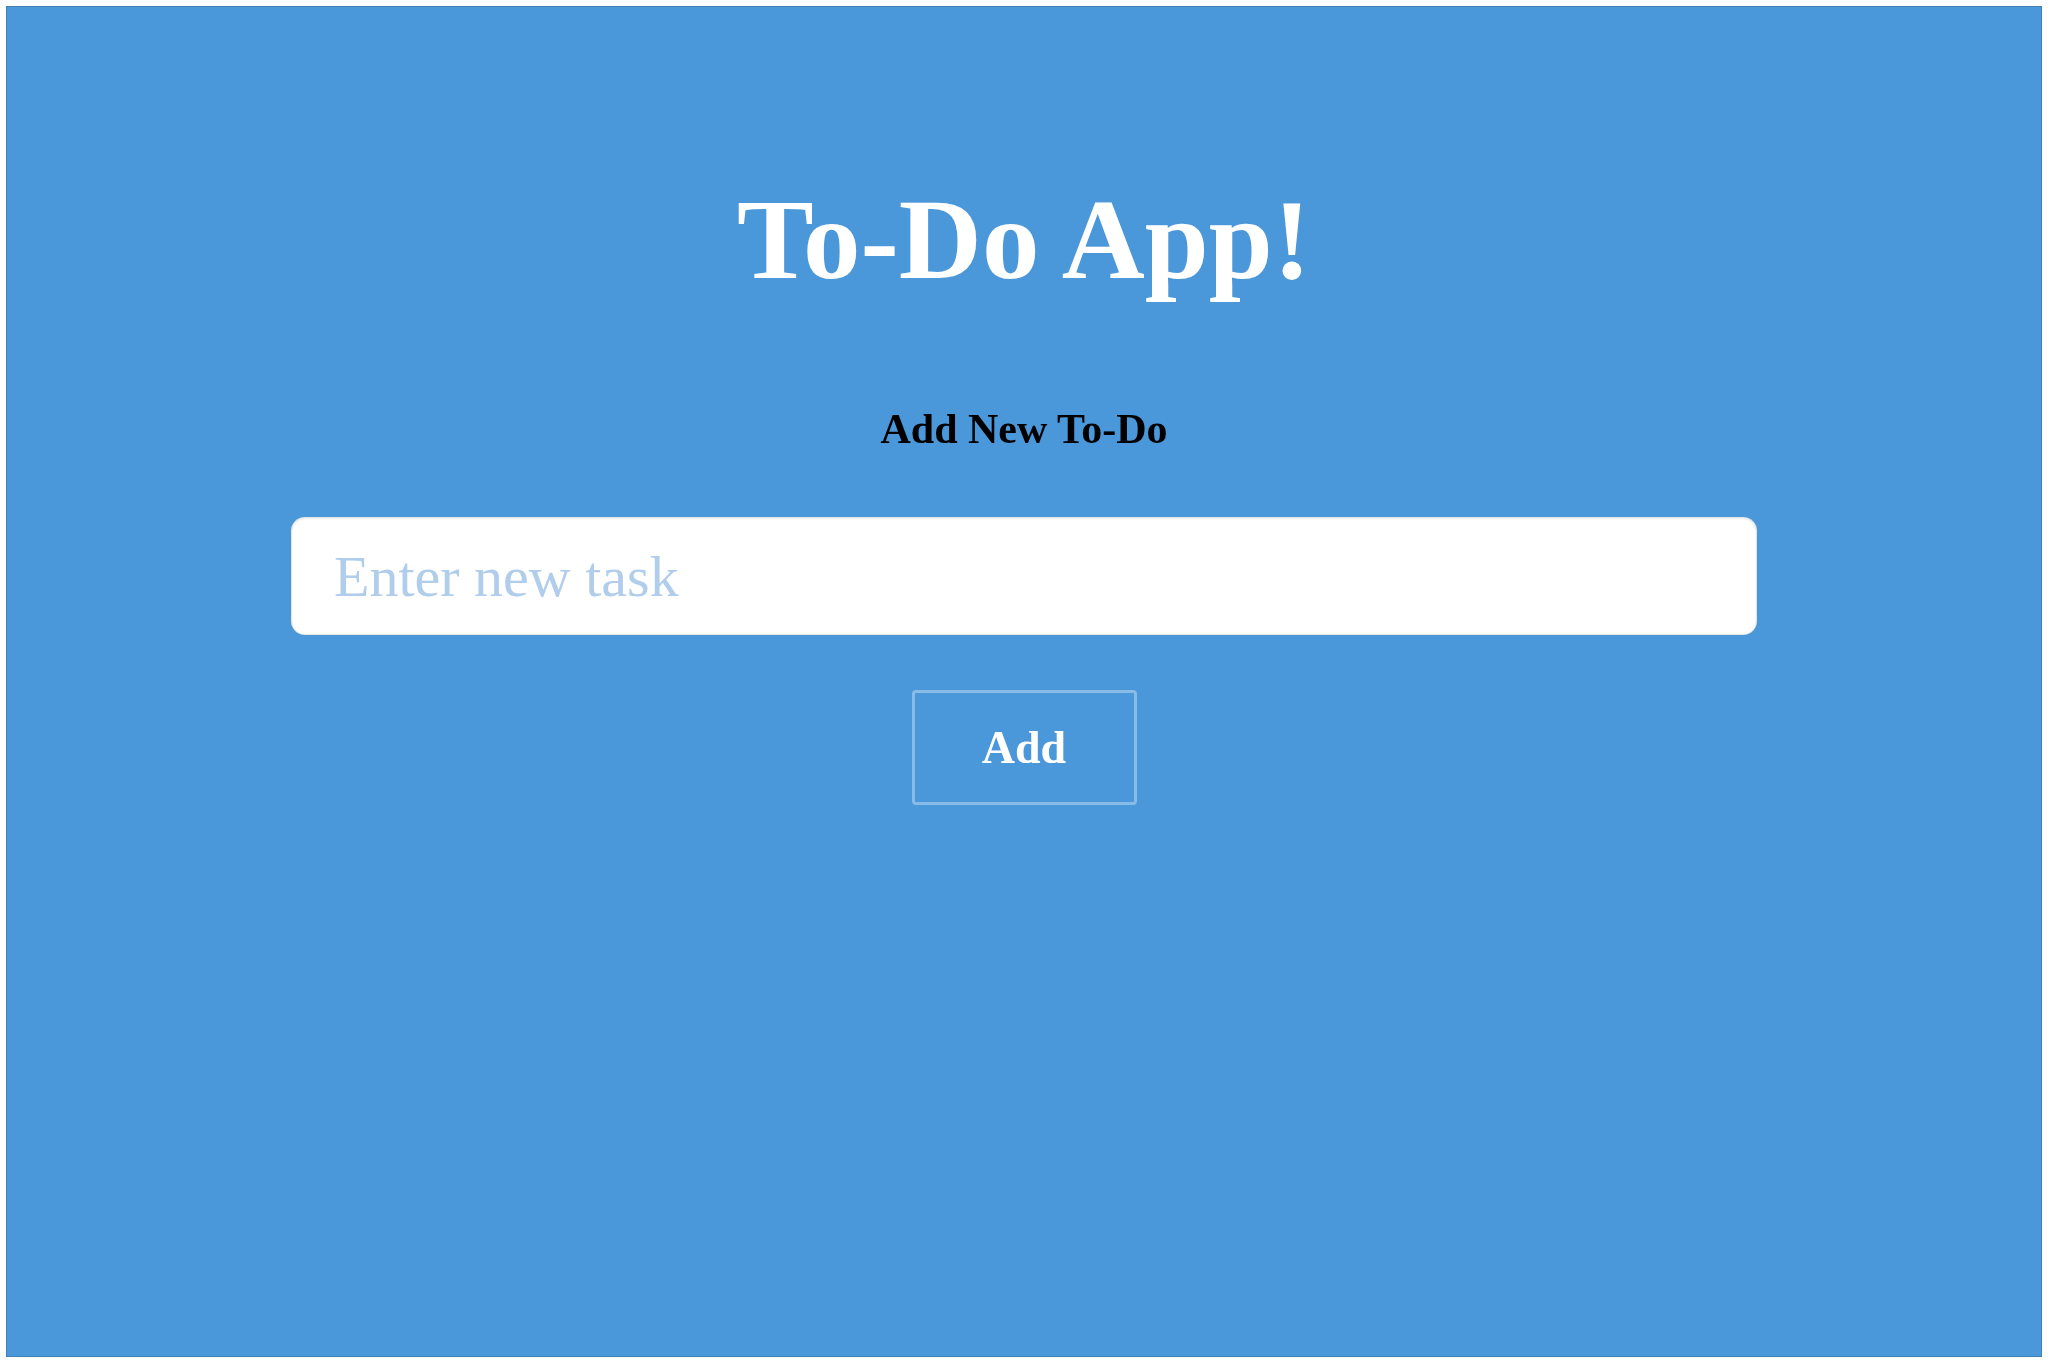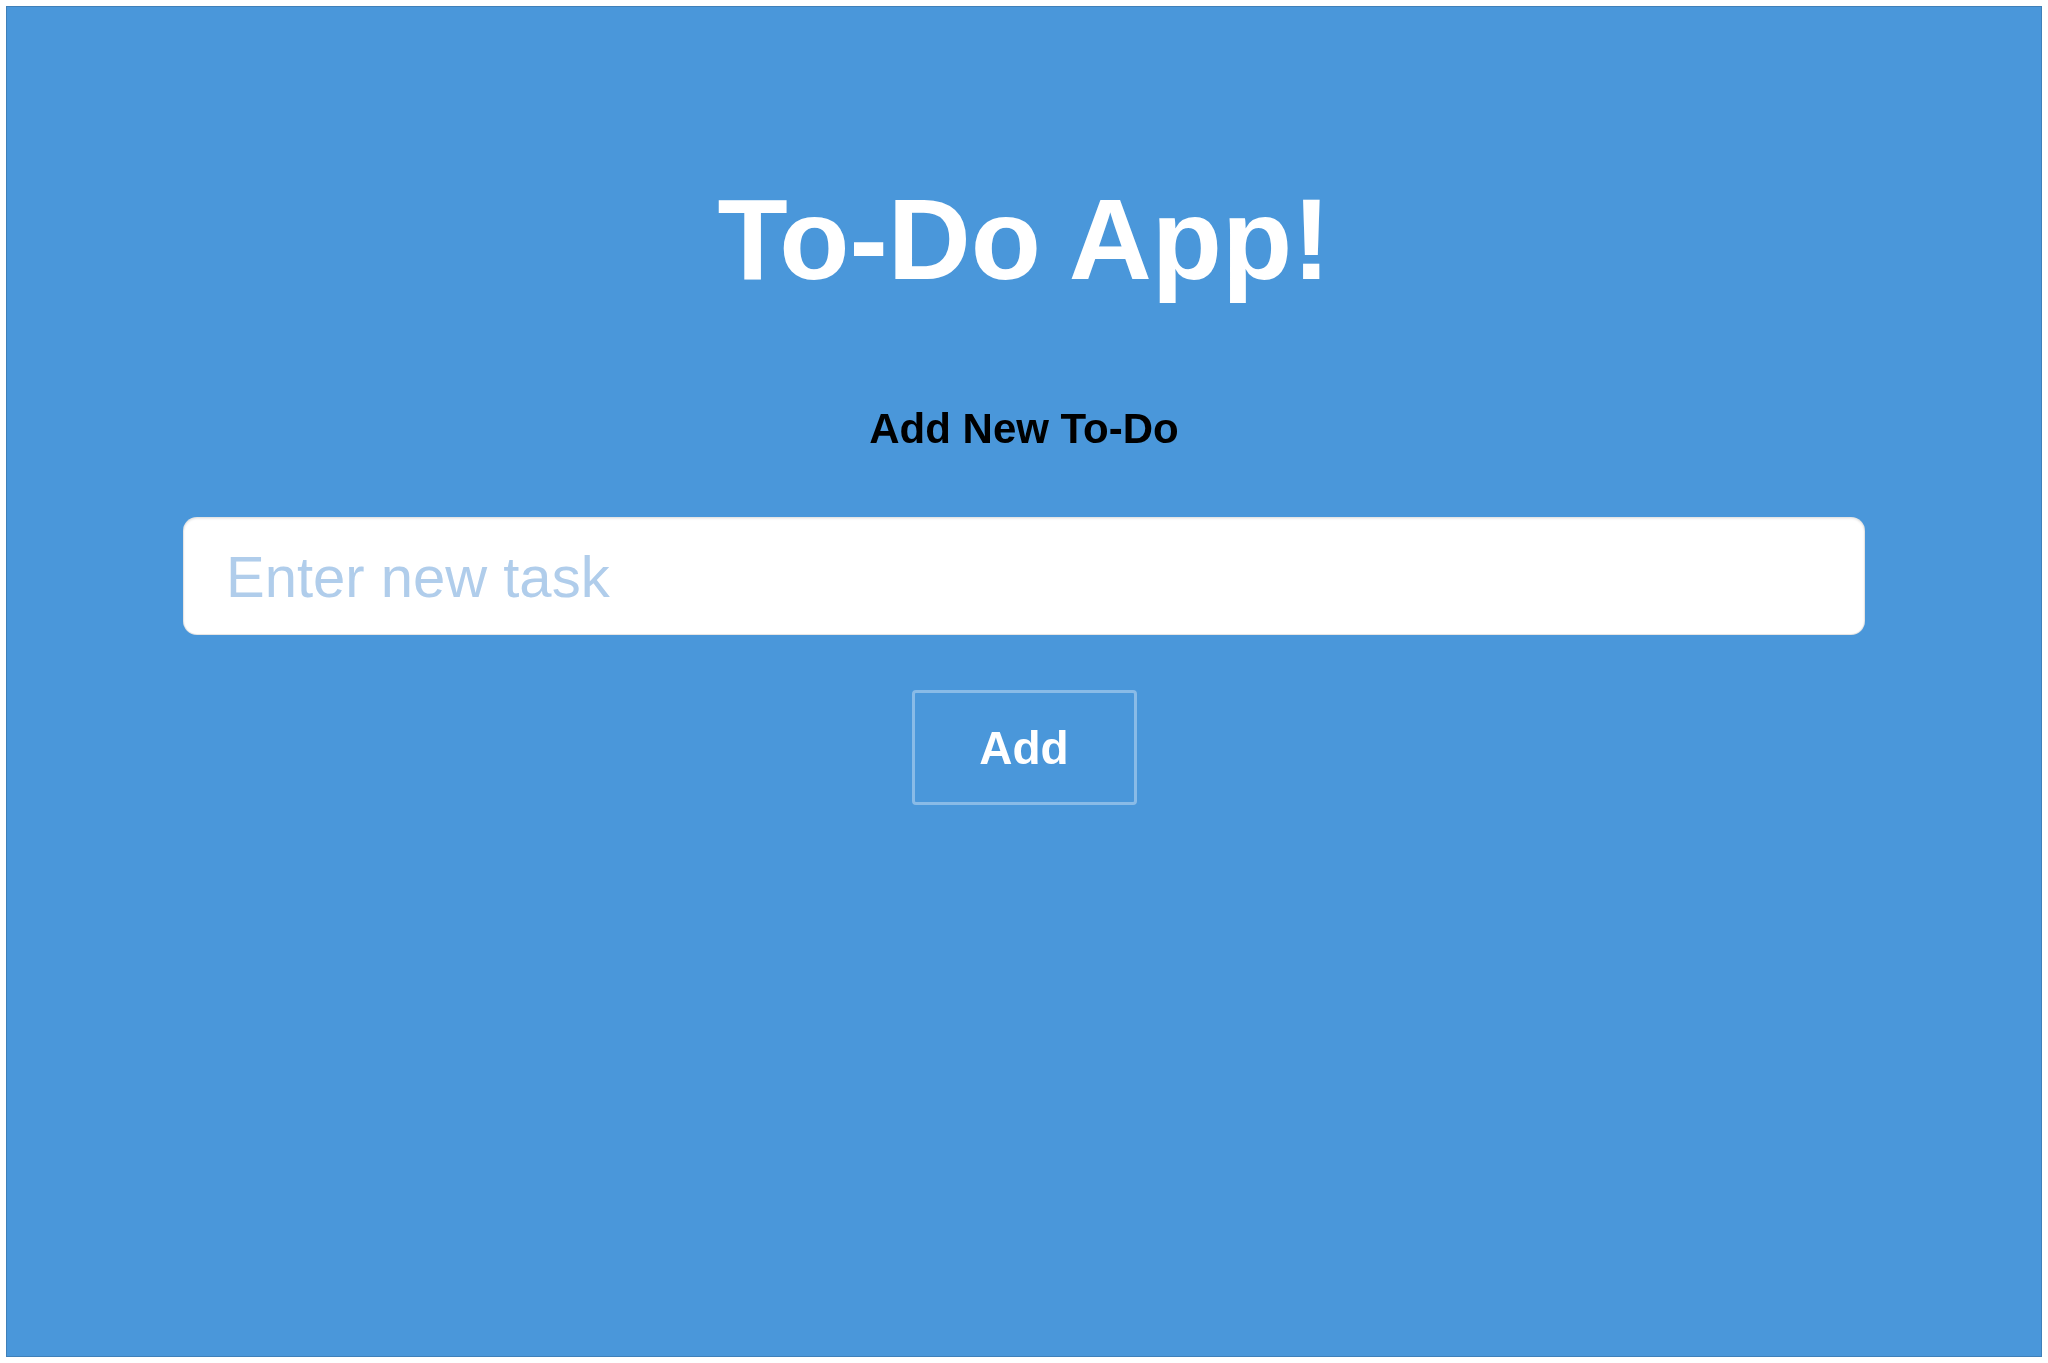--- a/index.html
+++ b/index.html
@@ -1,18 +1,19 @@
 <!DOCTYPE html>
 <html><head>
   <meta charset="utf-8">
   <style>
     * {
       margin: 0;
       padding: 0;
       box-sizing: border-box;
+      font-family: Liberation Serif, serif;
     }
     
     body {
       font-family: -apple-system, BlinkMacSystemFont, "Segoe UI", Helvetica, Arial, sans-serif;
       background: #ffffff;
       width: 2048px;
       height: 1363px;
       padding: 6px;
     }
     
@@ -36,21 +37,21 @@
     }
     
     .subtitle {
       color: #000000;
       font-size: 42px;
       font-weight: 700;
       margin-top: 108px;
     }
     
     .task-input {
-      width: 1682px;
+      width: 1466px;
       height: 118px;
       background: #ffffff;
       border: 1px solid rgba(0,0,0,0.1);
       border-radius: 14px;
       margin-top: 64px;
       padding: 0 42px;
       font-size: 58px;
       color: #1d4ed8;
       outline: none;
       box-shadow: inset 0 1px 2px rgba(0,0,0,0.08);

